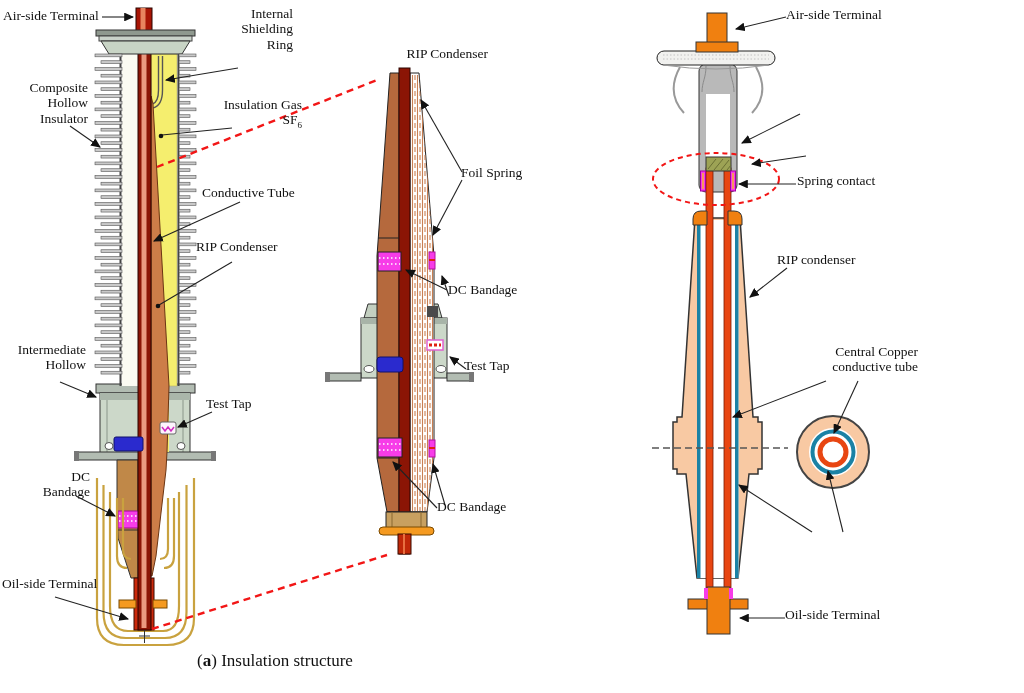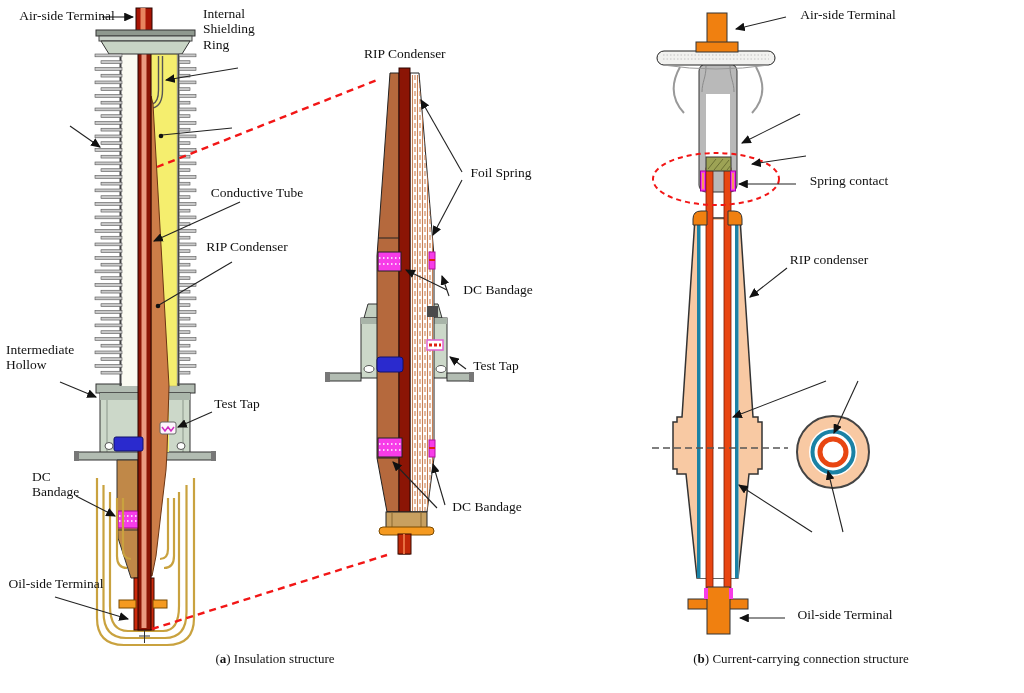--- a/index.html
+++ b/index.html
@@ -1,22 +1,22 @@
 <!DOCTYPE html>
 <html><head>
 <meta charset="utf-8">
 <style>
   html,body{margin:0;padding:0;background:#fff;}
   #stage{position:relative;width:1024px;height:693px;background:#fff;overflow:hidden;
          font-family:"Liberation Serif",serif;}
   #gfx{position:absolute;left:0;top:0;}
   .lbl{position:absolute;font-family:"Liberation Serif",serif;font-size:13.5px;color:#111;
-       line-height:1.13;white-space:pre-line;text-align:left;}
-  .lbl.la{text-align:center;}
-  .cap{position:absolute;font-family:"Liberation Serif",serif;font-size:13px;color:#111;
+       line-height:1.13;white-space:pre-line;text-align:right;}
+  .lbl.la{text-align:left;}
+  .cap{position:absolute;font-family:"Liberation Serif",serif;font-size:17px;color:#111;
        text-align:center;white-space:nowrap;}
   sub{font-size:9px;}
 </style>
 </head>
 <body>
 
 <div id="stage">
 
 <svg id="gfx" width="1024" height="693" viewBox="0 0 1024 693">
   <defs>
@@ -329,36 +329,41 @@
     <line x1="812" y1="532" x2="739" y2="485" marker-end="url(#arr)"></line>
     <line x1="843" y1="532" x2="828" y2="471" marker-end="url(#arr)"></line>
     <line x1="785" y1="618" x2="740" y2="618" marker-end="url(#arr)"></line>
   </g>
 </svg>
 
 <div class="lbl la" style="left:3px;top:8px;width:128px">Air-side Terminal</div>
 <div class="lbl" style="left:203px;top:6px;width:90px">Internal
 Shielding
 Ring</div>
+<div class="lbl" style="left:10px;top:80px;width:78px">Composite
+Hollow
+Insulator</div>
+<div class="lbl" style="left:198px;top:97px;width:104px"><span>Insulation Gas</span><br><span>SF</span><sub>6</sub></div>
 <div class="lbl la" style="left:202px;top:185px;width:110px">Conductive Tube</div>
 <div class="lbl la" style="left:196px;top:239px;width:102px">RIP Condenser</div>
 <div class="lbl" style="left:6px;top:342px;width:80px">Intermediate
 Hollow</div>
 <div class="lbl la" style="left:206px;top:396px;width:62px">Test Tap</div>
 <div class="lbl" style="left:32px;top:469px;width:58px">DC
 Bandage</div>
 <div class="lbl la" style="left:2px;top:576px;width:108px">Oil-side Terminal</div>
 
 <div class="lbl" style="left:364px;top:46px;width:124px">RIP Condenser</div>
 <div class="lbl la" style="left:461px;top:165px;width:80px">Foil Spring</div>
 <div class="lbl la" style="left:448px;top:282px;width:100px">DC Bandage</div>
 <div class="lbl la" style="left:464px;top:358px;width:64px">Test Tap</div>
 <div class="lbl la" style="left:437px;top:499px;width:100px">DC Bandage</div>
 
 <div class="lbl la" style="left:786px;top:7px;width:124px">Air-side Terminal</div>
 <div class="lbl la" style="left:797px;top:173px;width:104px">Spring contact</div>
 <div class="lbl la" style="left:777px;top:252px;width:104px">RIP condenser</div>
+<div class="lbl" style="left:804px;top:344px;width:114px">Central Copper
+conductive tube</div>
 <div class="lbl la" style="left:785px;top:607px;width:120px">Oil-side Terminal</div>
 
 <div class="cap" style="left:140px;top:651px;width:270px"><span>(</span><b>a</b><span>) Insulation structure</span></div>
-<div class="cap" style="left:578px;top:651px;width:446px"><span>(</span><b>b</b><span>) Current-carrying connection structure</span></div>
 
 </div>
 
 </body></html>

